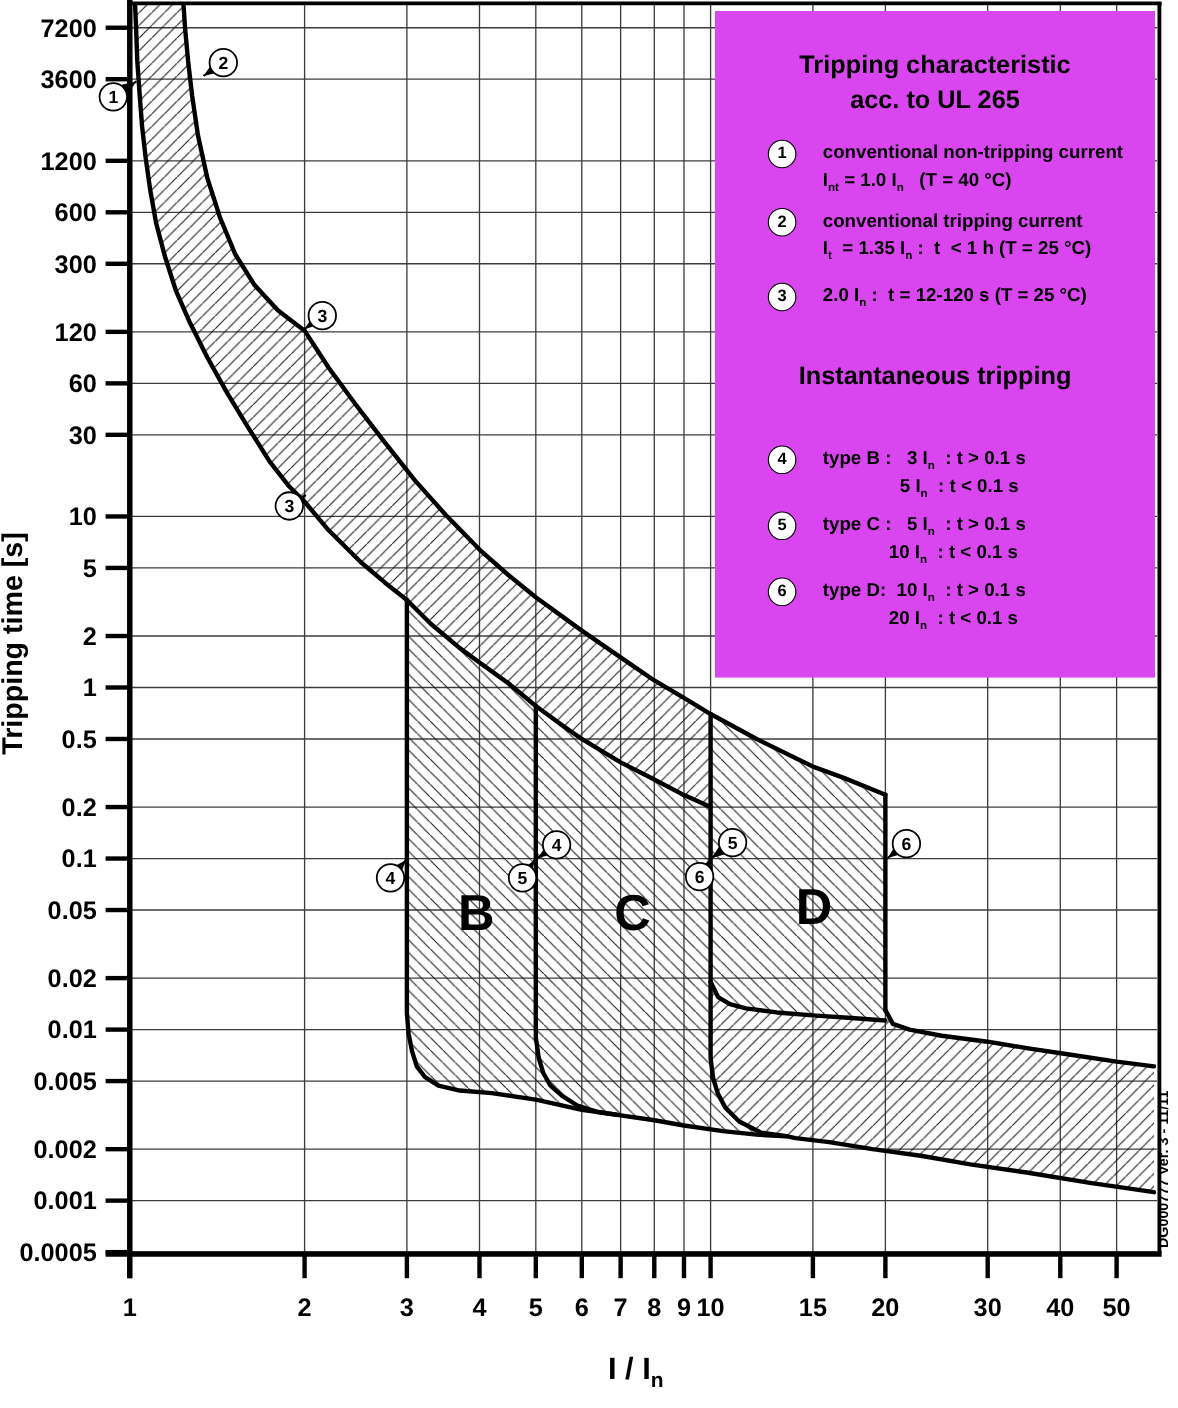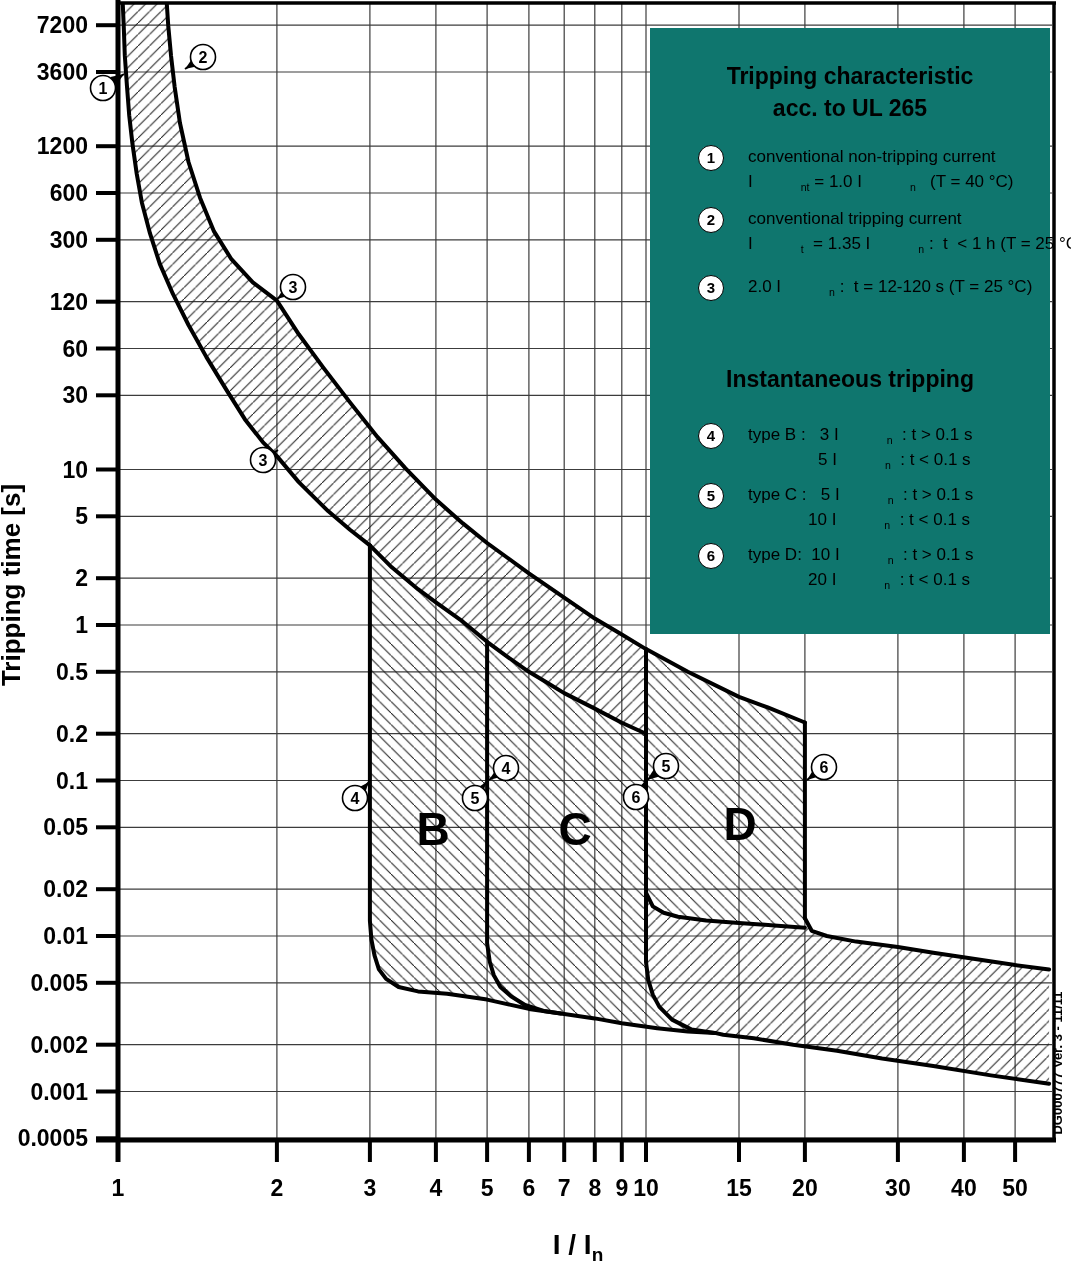--- a/index.html
+++ b/index.html
@@ -1,34 +1,34 @@
 <!DOCTYPE html>
 <html><head>
 <meta charset="utf-8">
 <style>
   html,body{margin:0;padding:0;background:#fff;}
   #page{position:relative;width:1071px;height:1280px;background:#ffffff;overflow:hidden;
         font-family:"Liberation Sans",sans-serif;}
   #chart-svg{position:absolute;left:0;top:0;}
   svg text{font-family:"Liberation Sans",sans-serif;font-weight:bold;fill:#000;}
   
-  #legend{position:absolute;left:650px;top:28px;width:400px;height:606px;background:#0f766e;}
+  #legend{position:absolute;left:650px;top:10px;width:400px;height:606px;background:#d946ef;}
   .lg-title{position:absolute;left:0;top:32px;width:100%;text-align:center;
             font-size:23px;font-weight:bold;line-height:32px;color:#000;}
   .lg-sub{position:absolute;left:0;top:316px;width:100%;text-align:center;
-          font-size:23px;font-weight:bold;line-height:31px;color:#000;margin-top:20px;}
+          font-size:23px;font-weight:bold;line-height:31px;color:#000;}
   .lg-item{position:absolute;left:0;width:100%;height:60px;}
   .lg-num{position:absolute;left:48px;top:-13px;width:24px;height:24px;border:1.7px solid #000;
           border-radius:50%;text-align:center;font-size:15px;font-weight:bold;line-height:24px;color:#000;background:#fff;}
-  .lg-l1,.lg-l2{position:absolute;font-size:17px;font-weight:normal;color:#000;white-space:pre;}
+  .lg-l1,.lg-l2{position:absolute;font-size:17px;font-weight:bold;color:#000;white-space:pre;}
   .lg-l1{left:98px;top:-11px;}
   .lg-l2{top:14px;left:98px;}
   .lg-item.i4 .lg-l2{left:168px;}
   .lg-item.i5 .lg-l2,.lg-item.i6 .lg-l2{left:158px;}
-  sub{font-size:0.62em;margin-left:48px;}
+  sub{font-size:0.62em;}
   #item-1{top:130px}#item-2{top:192px}#item-3{top:260px}
   #item-4{top:408px}#item-5{top:468px}#item-6{top:528px}
 </style>
 </head>
 <body>
 
 <div id="page">
   <svg id="chart-svg" width="1071" height="1280" viewBox="0 0 1071 1280">
       <defs>
         <pattern id="hatchFwd" width="11.5" height="11.5" patternUnits="userSpaceOnUse">

